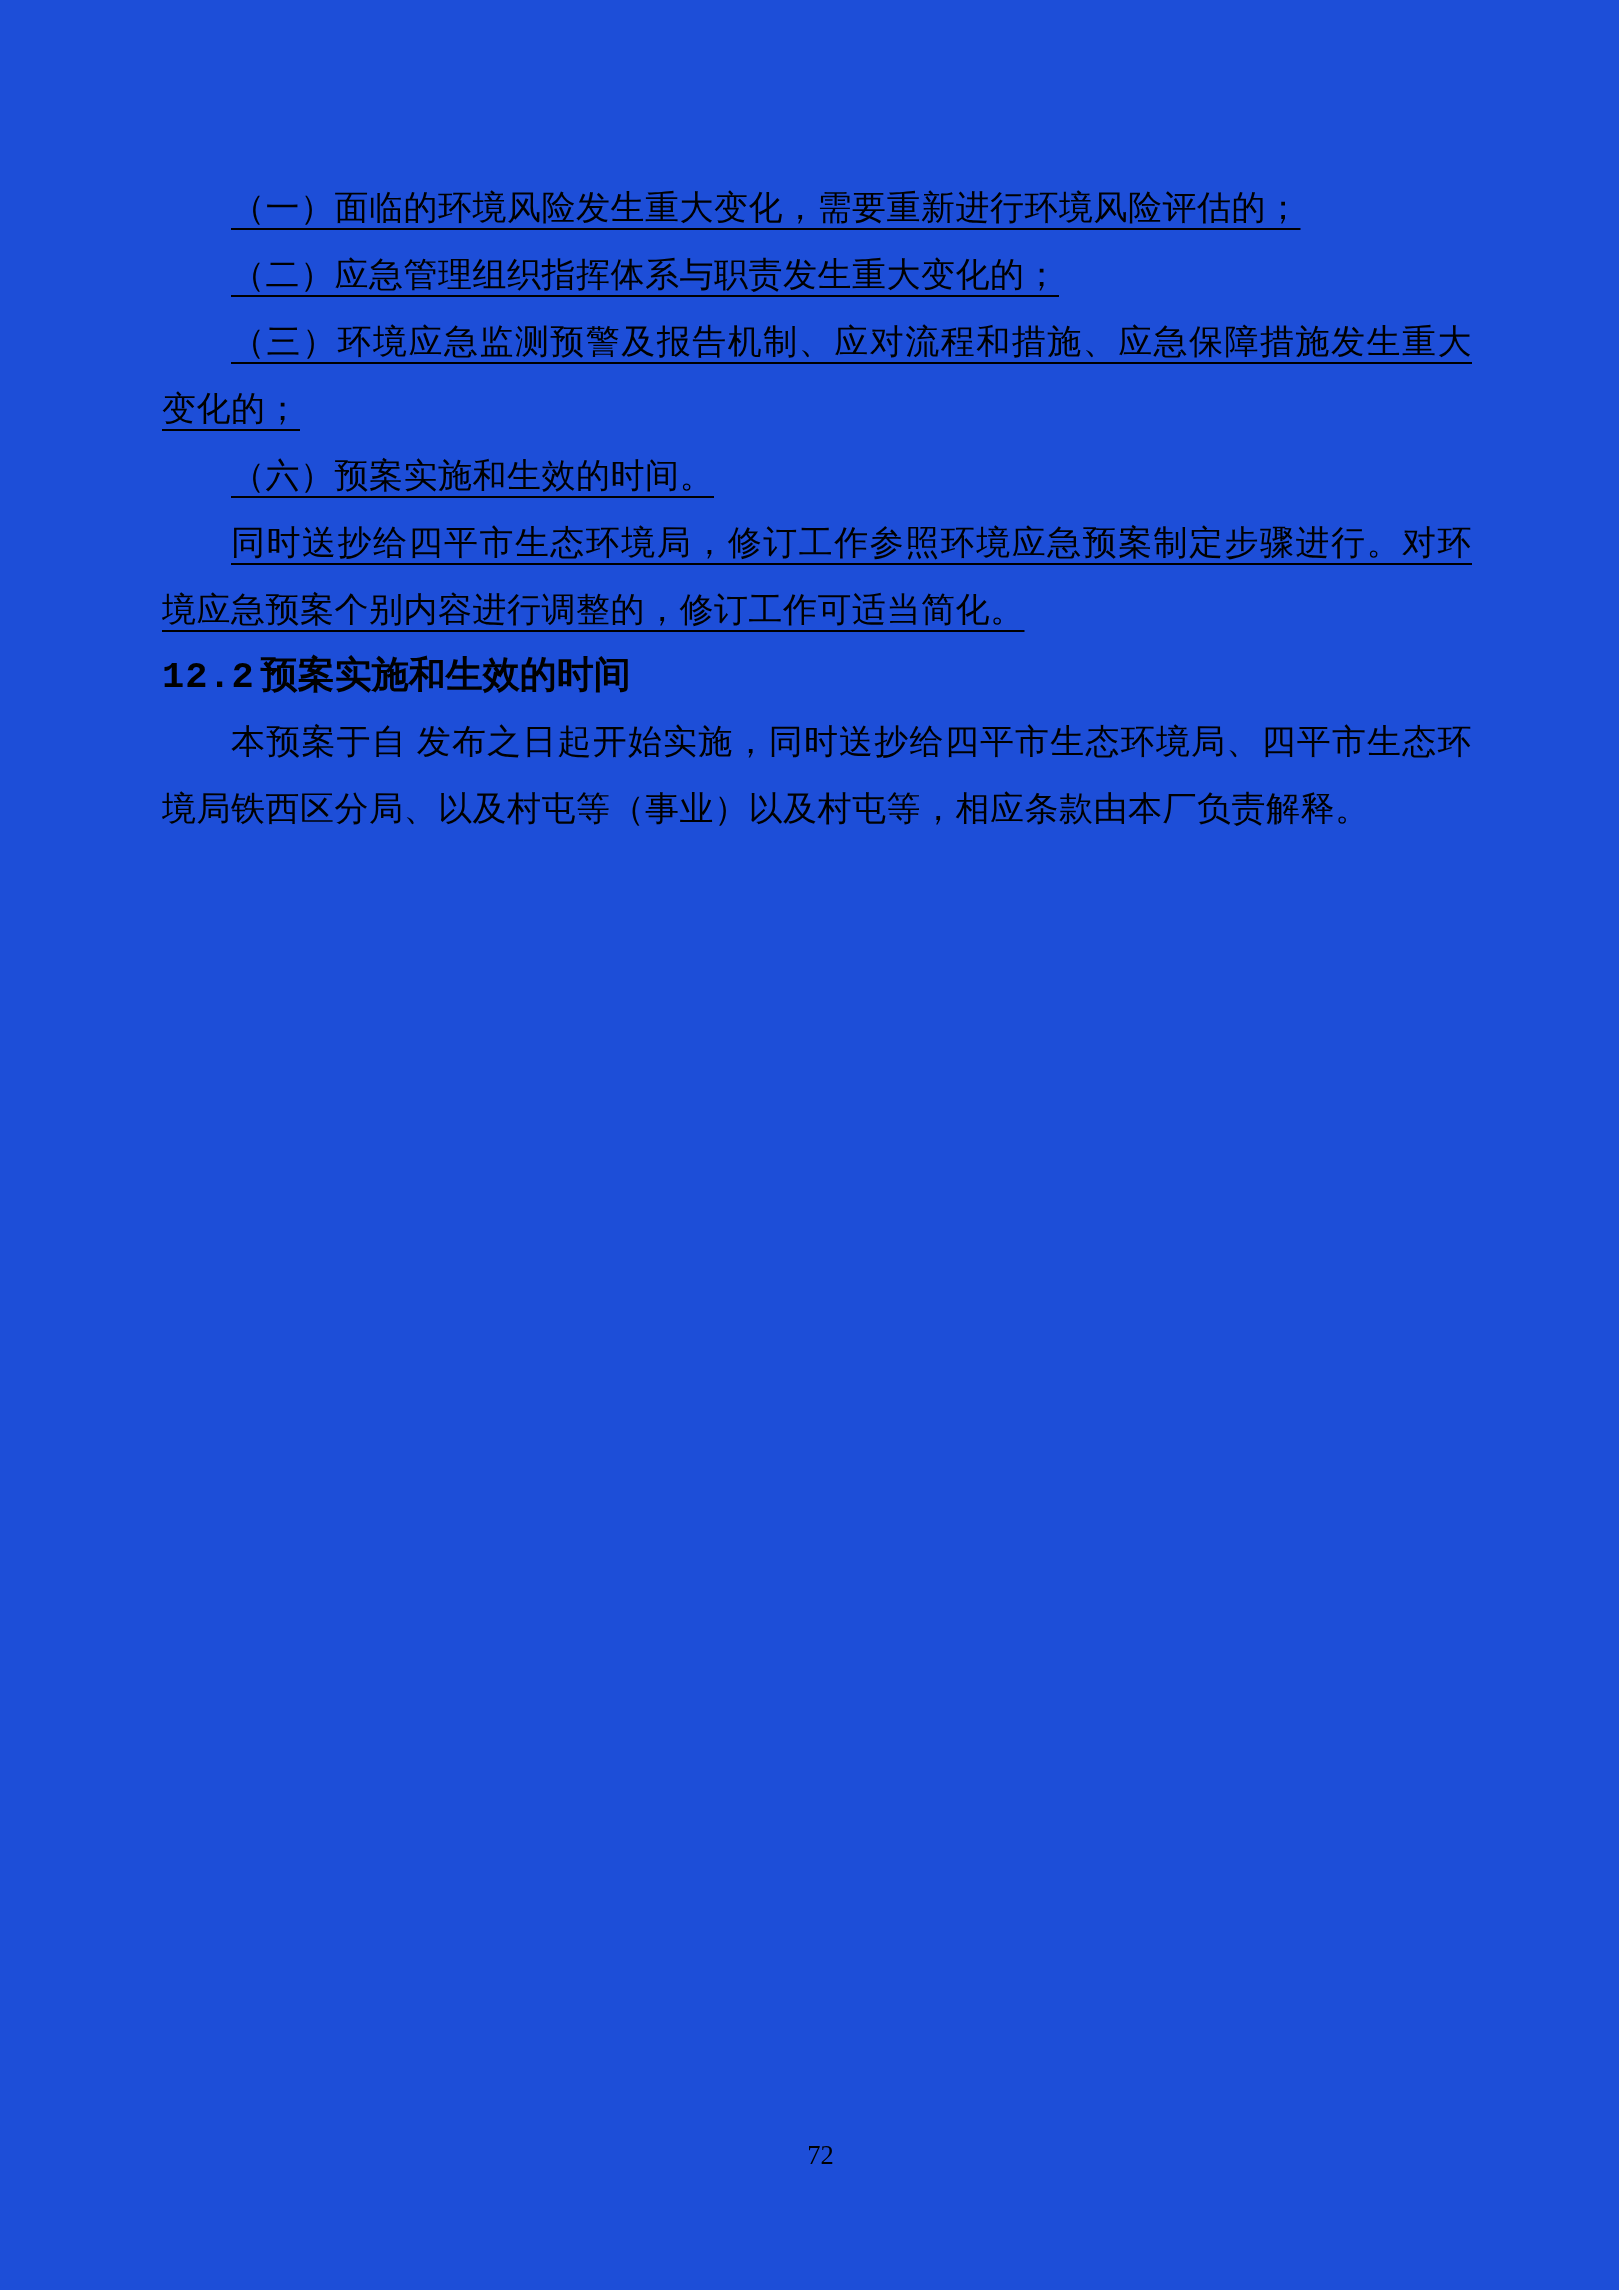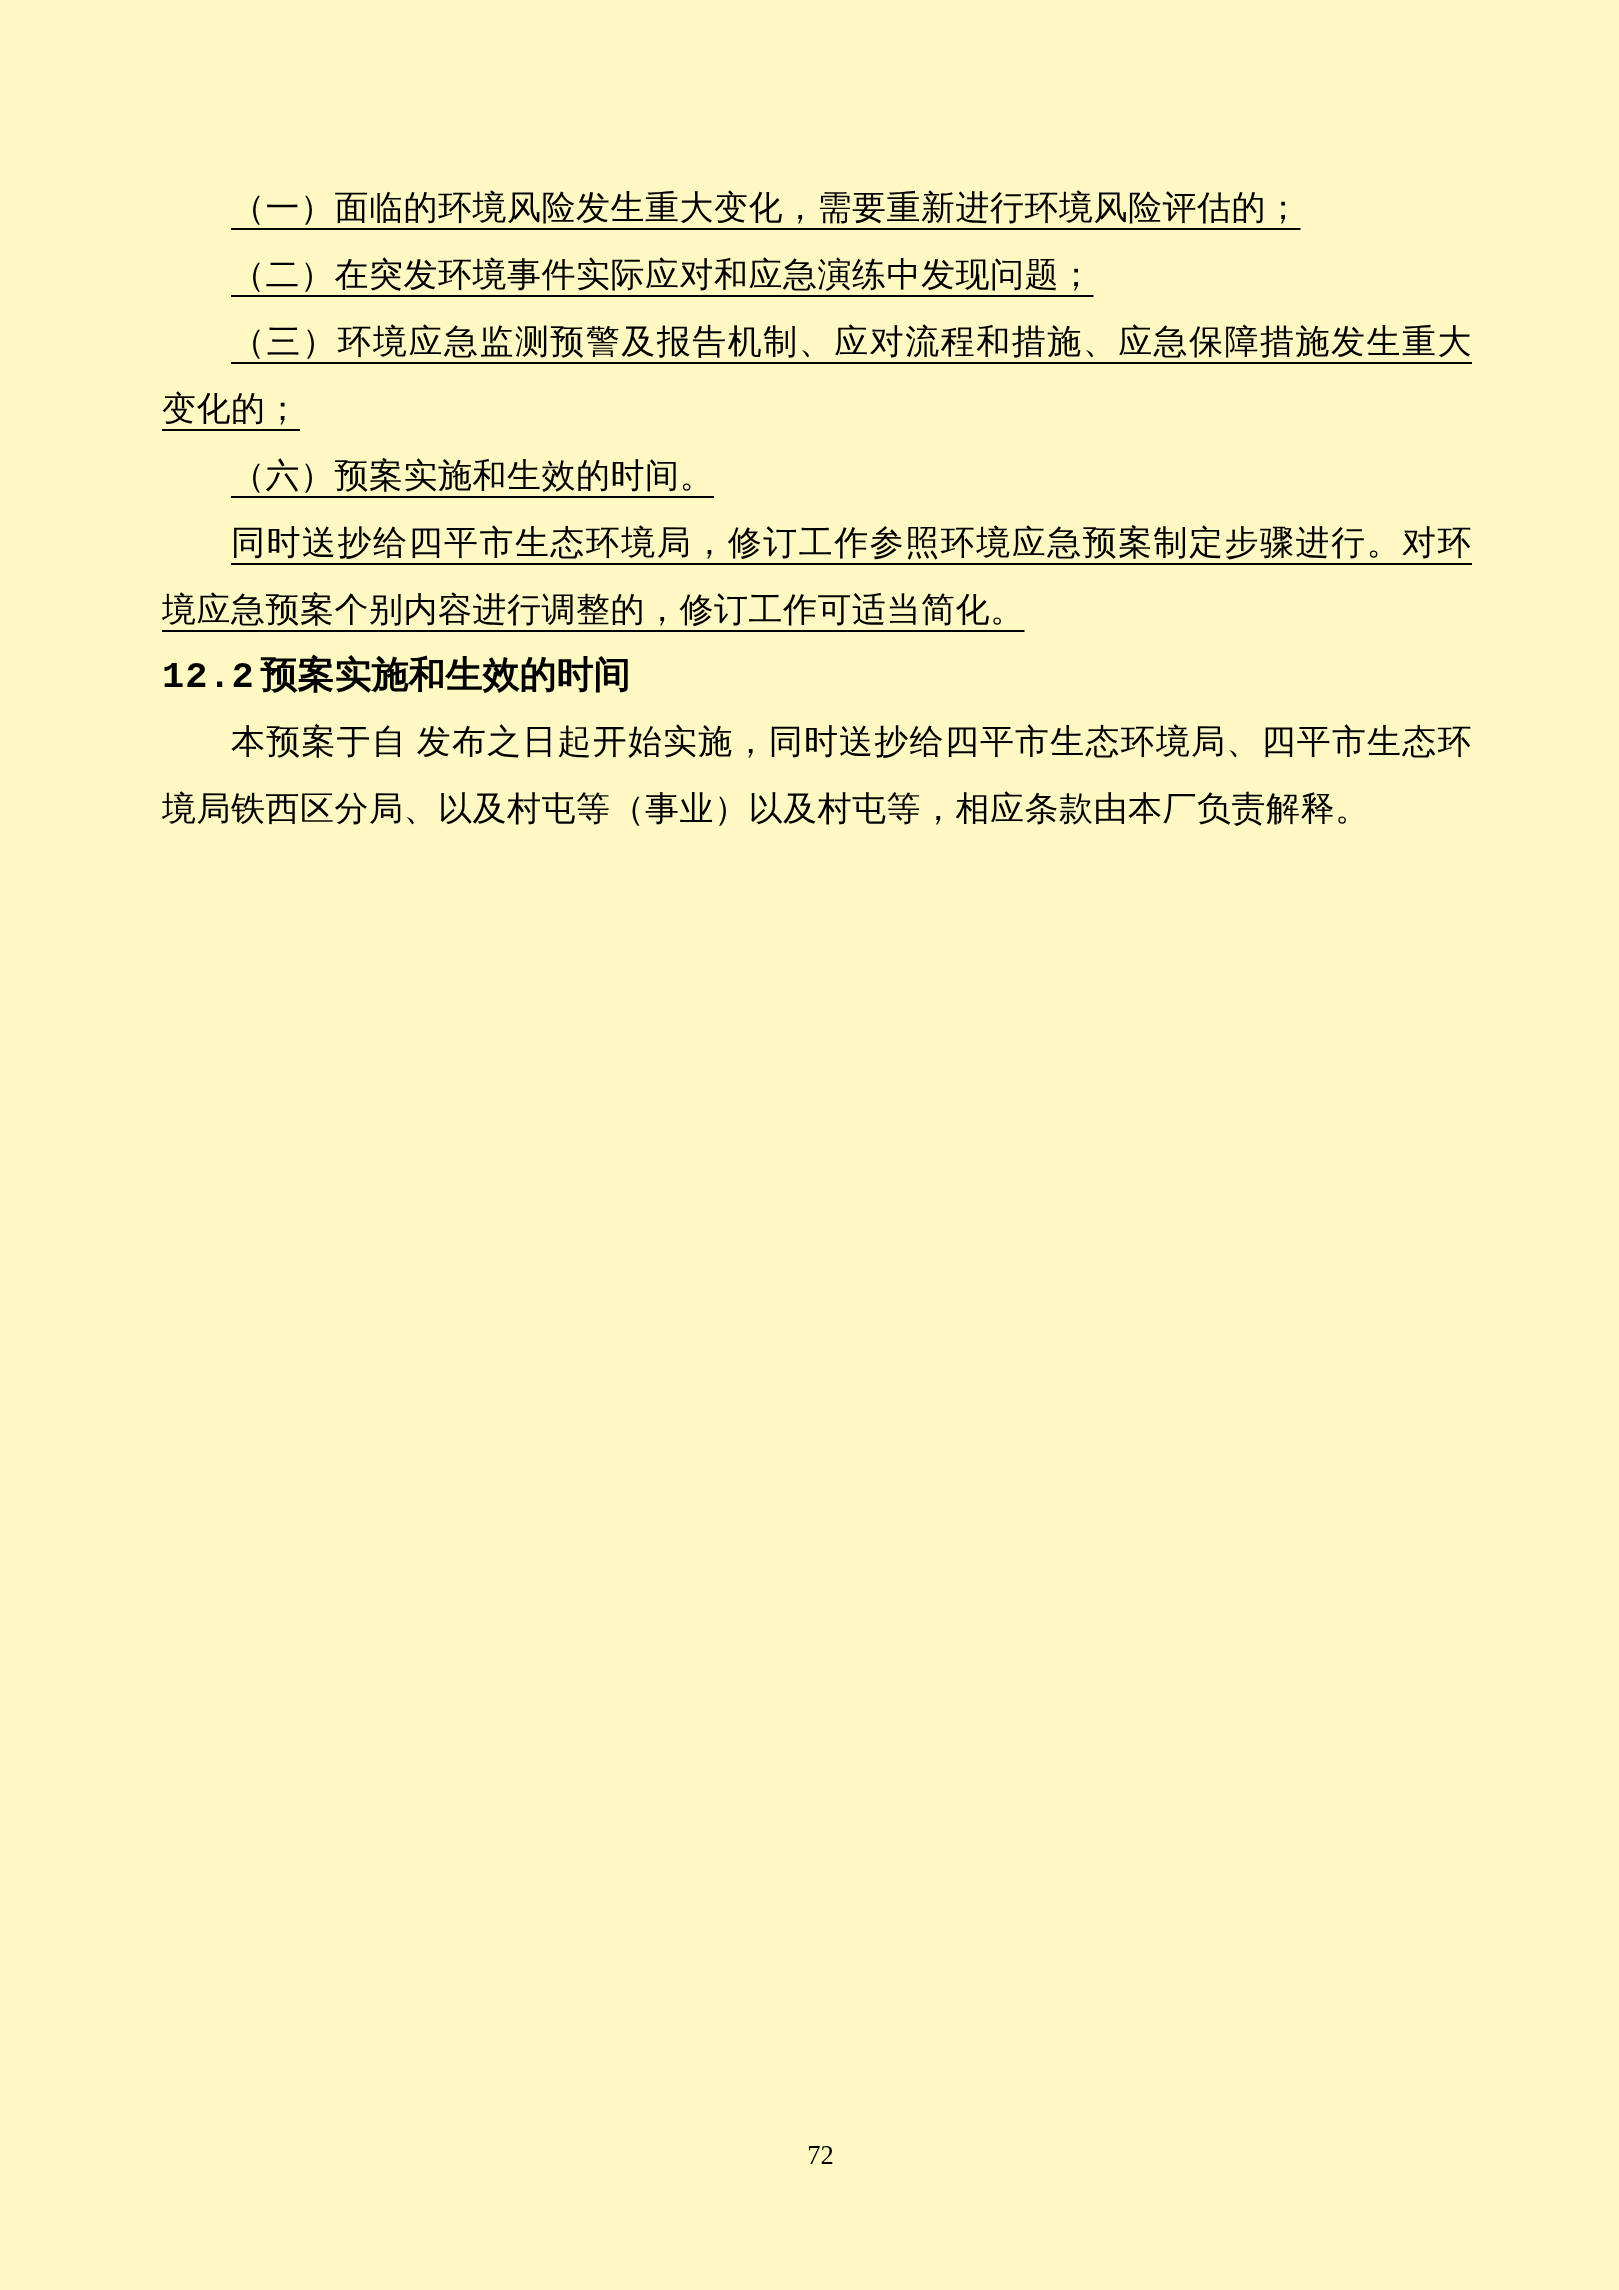--- a/index.html
+++ b/index.html
@@ -4,21 +4,21 @@
 <style>
   html, body {
     margin: 0;
     padding: 0;
     background: #ffffff;
   }
   .page {
     position: relative;
     width: 1619px;
     height: 2291px;
-    background: #fef9c3;
+    background: #1d4ed8;
     color: #000000;
     font-family: "Liberation Serif", serif;
     overflow: hidden;
   }
   .document-body {
     padding: 174px 147px 0 162px;
     font-size: 34px;
     line-height: 67px;
   }
   .para {
@@ -58,21 +58,21 @@
     color: #000000;
     margin-top: 20px;
   }
 </style>
 </head>
 <body>
 
 <div class="page">
   <div class="document-body">
       <p class="para underlined"><span class="para-text">（一）面临的环境风险发生重大变化，需要重新进行环境风险评估的；</span></p>
-      <p class="para underlined"><span class="para-text">（二）在突发环境事件实际应对和应急演练中发现问题；</span></p>
+      <p class="para underlined"><span class="para-text">（二）应急管理组织指挥体系与职责发生重大变化的；</span></p>
       <p class="para underlined"><span class="para-text">（三）环境应急监测预警及报告机制、应对流程和措施、应急保障措施发生重大变化的；</span></p>
       <p class="para underlined"><span class="para-text">（六）预案实施和生效的时间。</span></p>
       <p class="para underlined"><span class="para-text">同时送抄给四平市生态环境局，修订工作参照环境应急预案制定步骤进行。对环境应急预案个别内容进行调整的，修订工作可适当简化。</span></p>
       <h2 class="heading"><span class="heading-number">12.2</span><span class="heading-text">预案实施和生效的时间</span></h2>
       <p class="para"><span class="para-text">本预案于自 发布之日起开始实施，同时送抄给四平市生态环境局、四平市生态环境局铁西区分局、以及村屯等（事业）以及村屯等，相应条款由本厂负责解释。</span></p>
     </div>
   <div class="page-number">72</div>
 </div>
 
 

